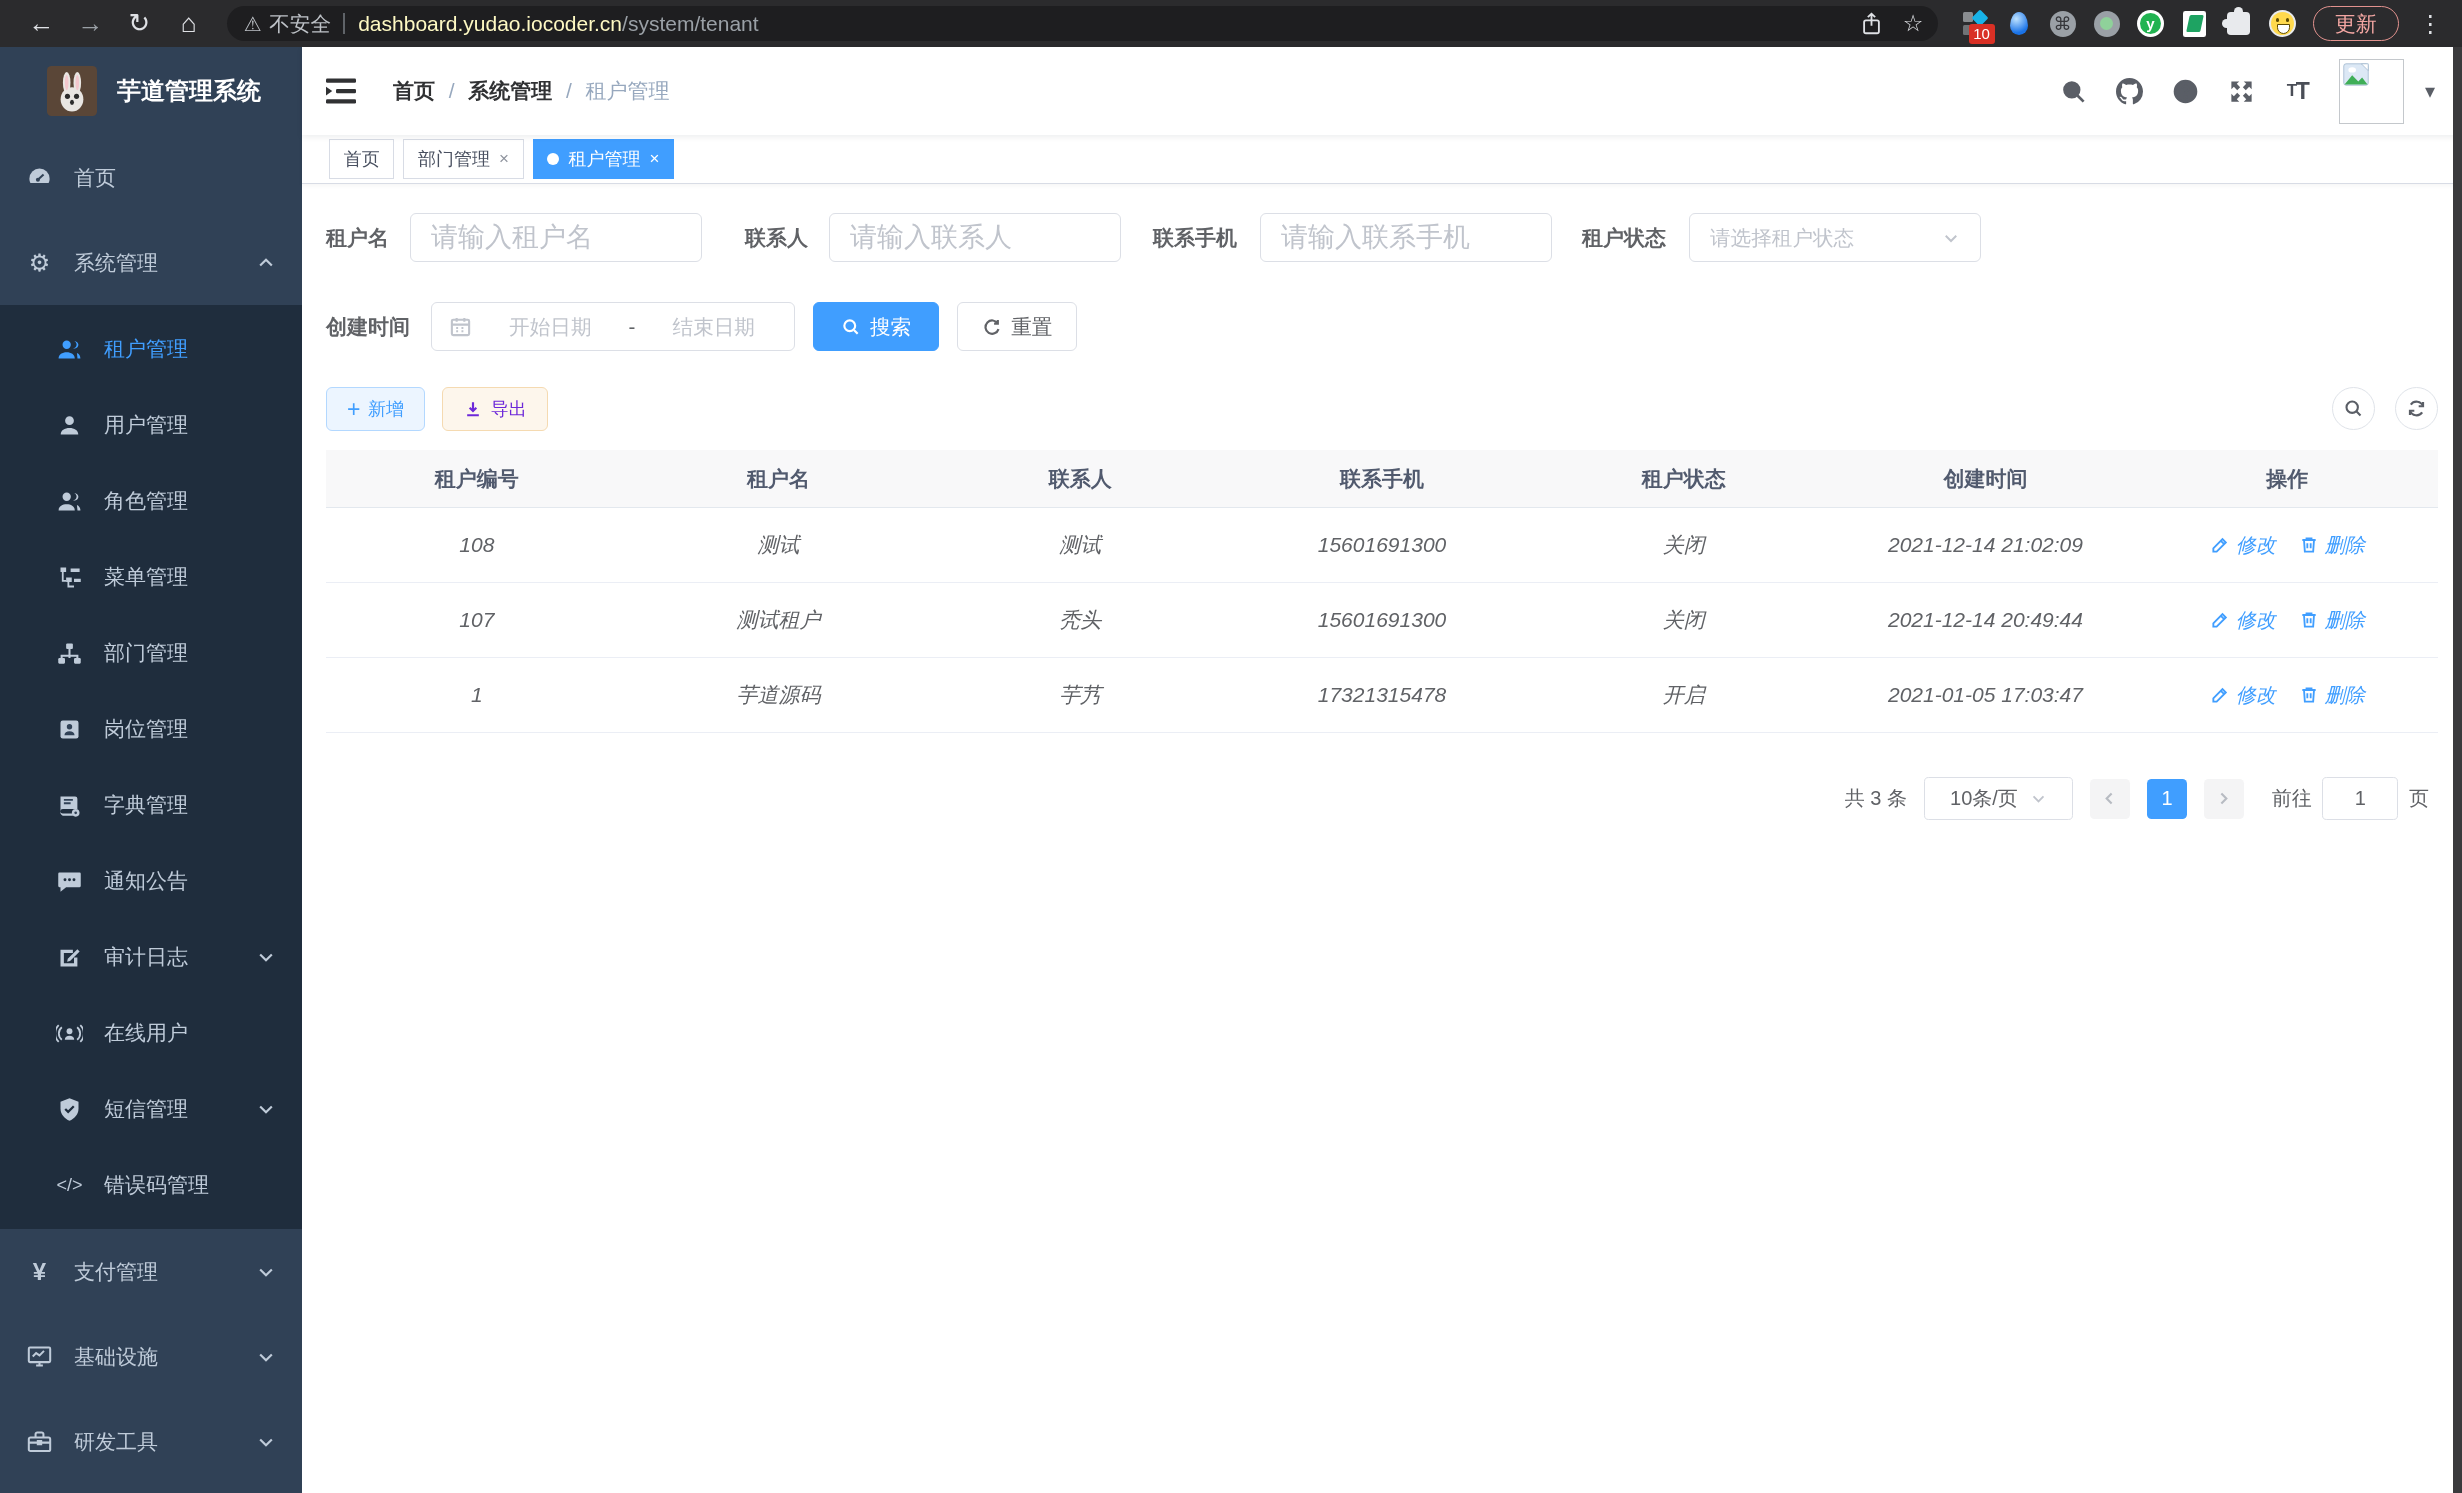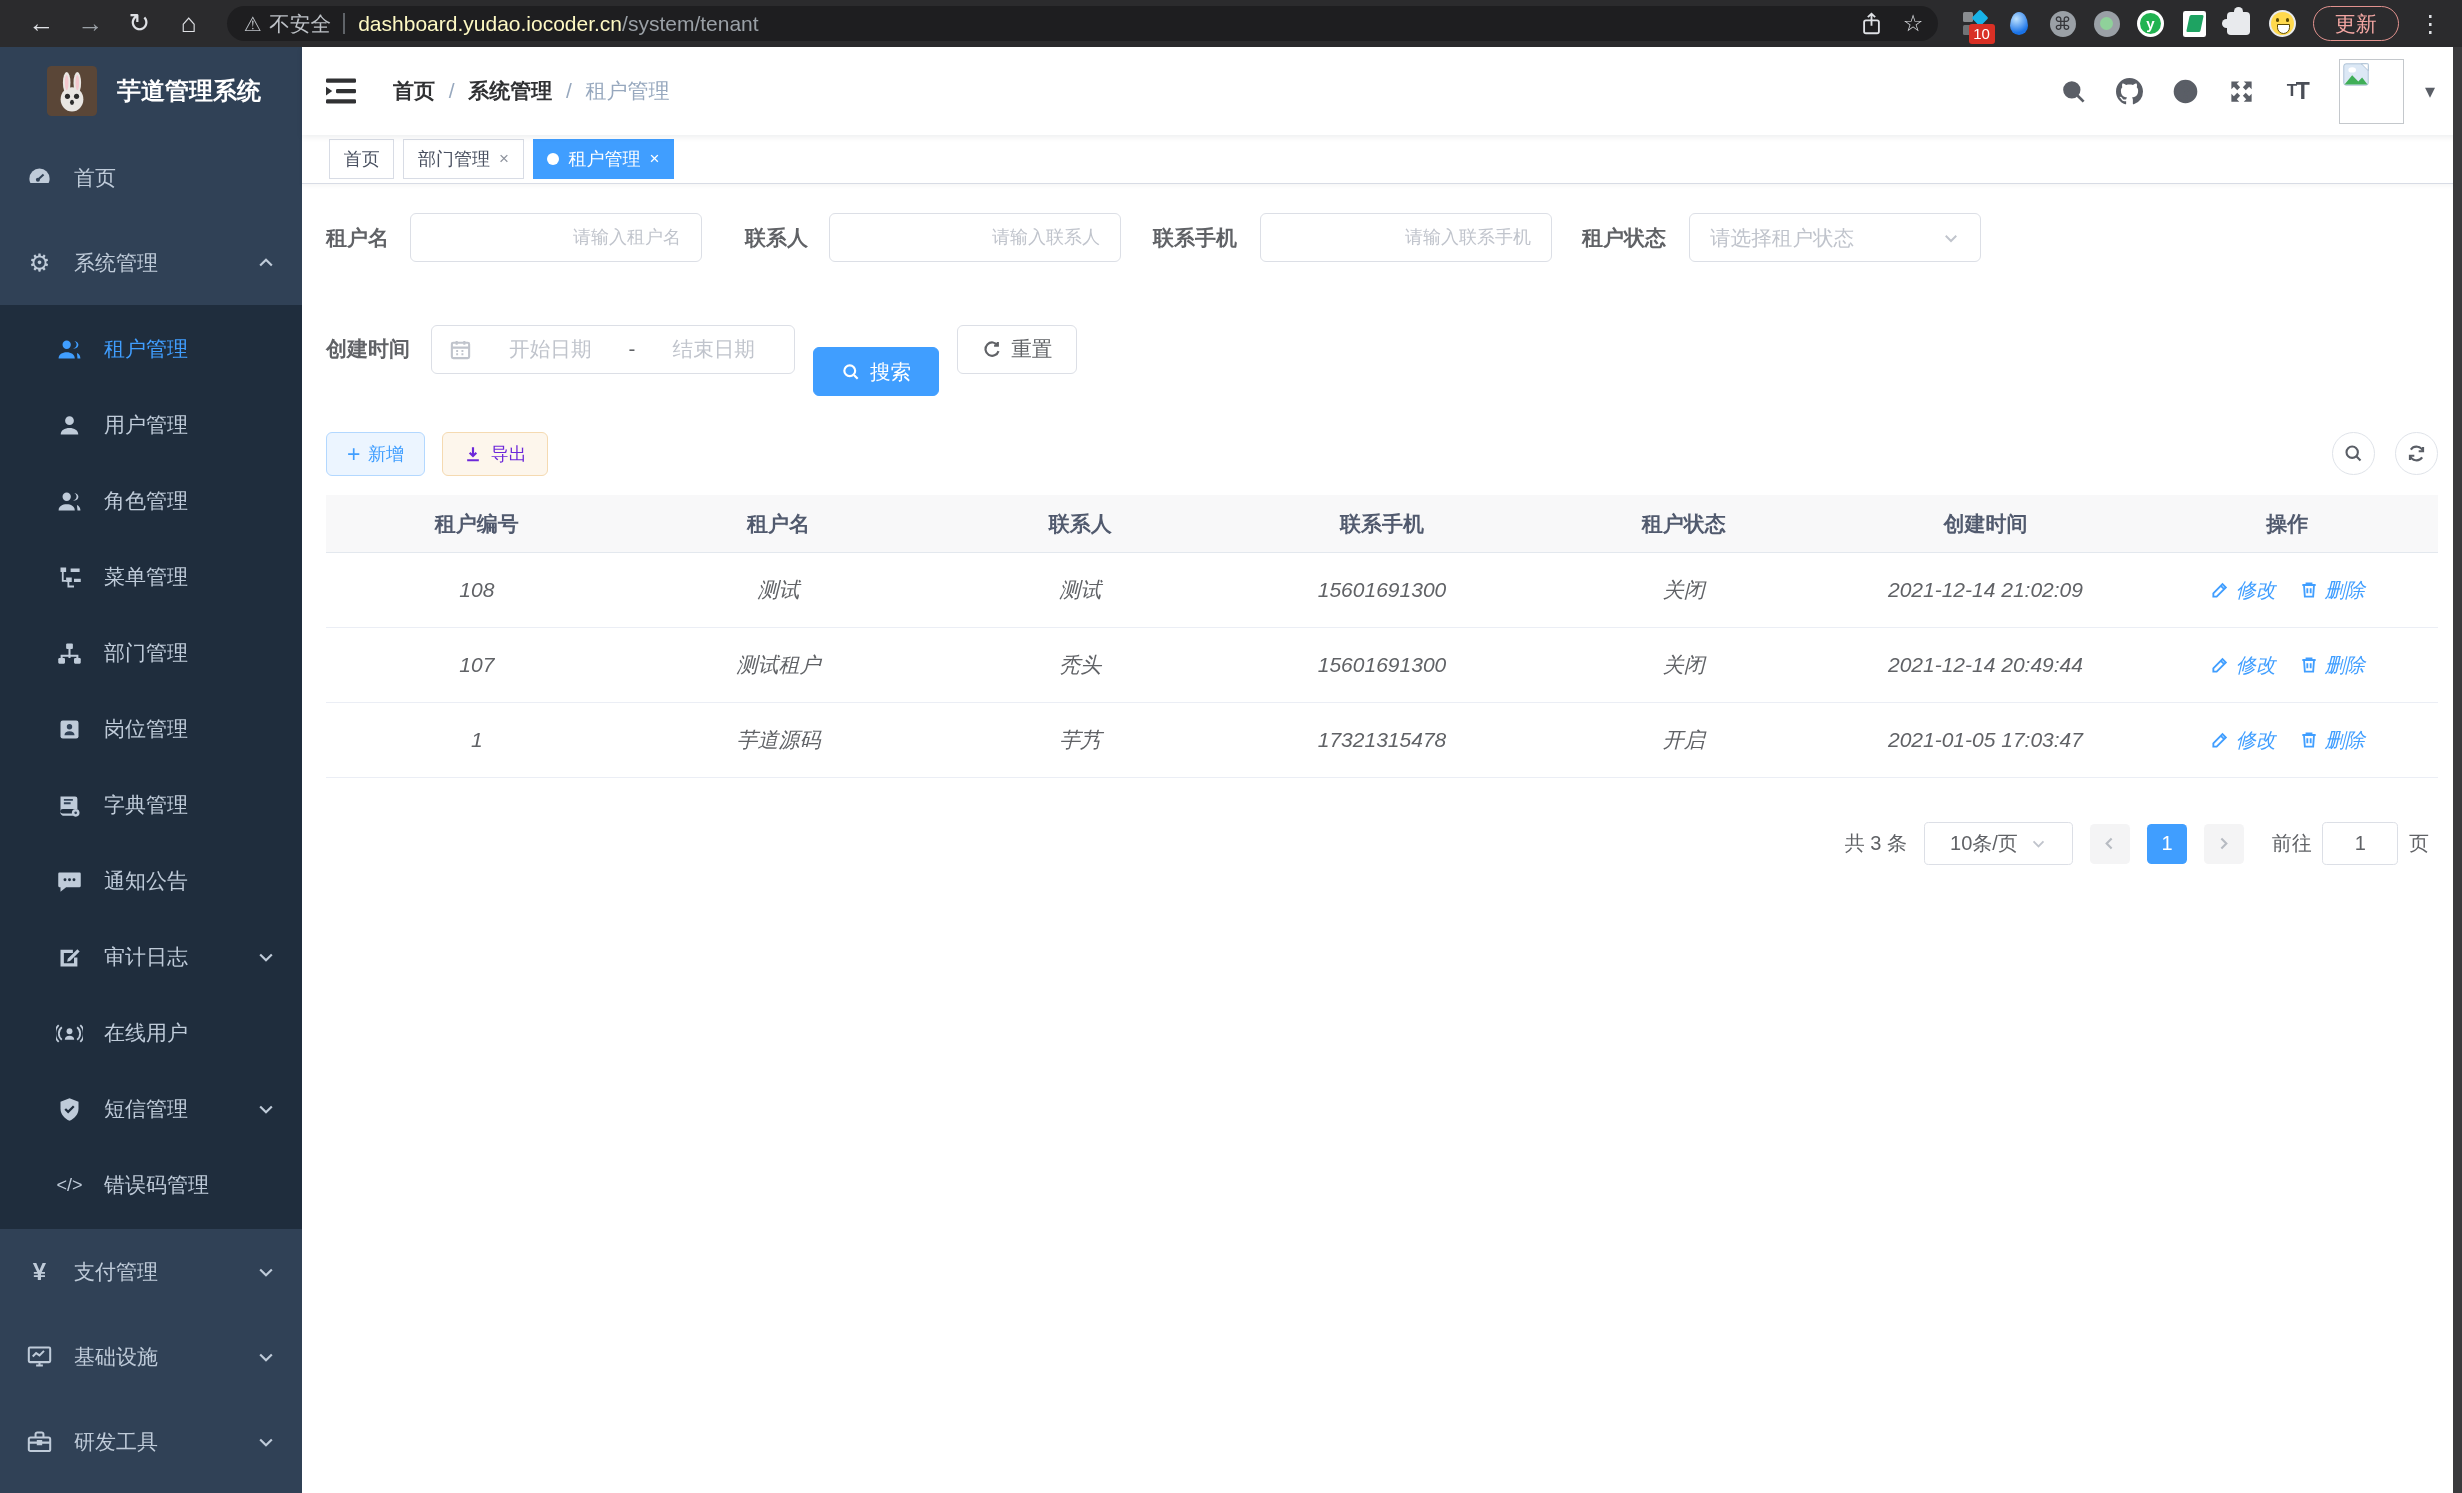--- a/index.html
+++ b/index.html
@@ -87,31 +87,31 @@
 
   .content { flex:1 1 auto; padding:0 24px; background:#fff; }
 
   
   .filter-row { display:flex; align-items:center; }
   .filter-row.r1 { margin-top:29px; }
   .filter-row.r2 { margin-top:40px; }
   .f-label { font-size:21px; color:#606266; font-weight:bold; white-space:nowrap; }
   .f-item { display:flex; align-items:center; }
   .f-input { height:49px; border:1.5px solid #dcdfe6; border-radius:6px; background:#fff; display:flex; align-items:center; padding:0 20px; font-size:20.6px; color:#c0c4cc; }
-  .f-input input { border:none; outline:none; width:100%; font-size:18px; color:#606266; font-family:inherit;text-align:right; }
+  .f-input input { border:none; outline:none; width:100%; font-size:27px; color:#606266; font-family:inherit; }
   .f-input input::placeholder { color:#c0c4cc; }
   .w-input { width:292px; }
   .f-select { justify-content:space-between; cursor:pointer; }
   .f-select .chev-sm { width:18px; height:18px; stroke:#c0c4cc; stroke-width:2.6; fill:none; }
   .daterange { width:364px; height:49px; border:1.5px solid #dcdfe6; border-radius:6px; display:flex; align-items:center; padding:0 17px; gap:15px; }
   .daterange .cal { width:23px; height:23px; stroke:#c0c4cc; stroke-width:2.2; fill:none; flex:0 0 auto; }
   .daterange .dph { font-size:20.6px; color:#c0c4cc; flex:1 1 auto; text-align:center; white-space:nowrap; }
   .daterange .dsep { font-size:20.6px; color:#606266; }
   .btn { height:49px; border-radius:6px; font-size:20.6px; display:inline-flex; align-items:center; justify-content:center; gap:9px; cursor:pointer; border:1.5px solid transparent; white-space:nowrap; }
-  .btn-primary { background:#409eff; border-color:#409eff; color:#fff; padding:0 27px; margin-left:18px;margin-top:45px; }
+  .btn-primary { background:#409eff; border-color:#409eff; color:#fff; padding:0 27px; margin-left:18px; }
   .btn-default { background:#fff; border-color:#dcdfe6; color:#606266; padding:0 24px; margin-left:18px; }
   .btn svg { width:20px; height:20px; stroke:currentColor; stroke-width:2.6; fill:none; }
 
   
   .toolbar { margin-top:36px; display:flex; align-items:center; position:relative; }
   .btn-mini { height:44px; border-radius:6px; font-size:18px; display:inline-flex; align-items:center; gap:7.6px; padding:0 20px; cursor:pointer; }
   .btn-add { background:#ecf5ff; border:1.5px solid #b3d8ff; color:#409eff; }
   .btn-export { background:#fdf6ec; border:1.5px solid #f5dab1; color:#6d28d9; margin-left:17px; }
   .btn-mini .plus { font-size:23px; line-height:1; }
   .btn-mini svg { width:20px; height:20px; stroke:currentColor; stroke-width:2.6; fill:none; }

